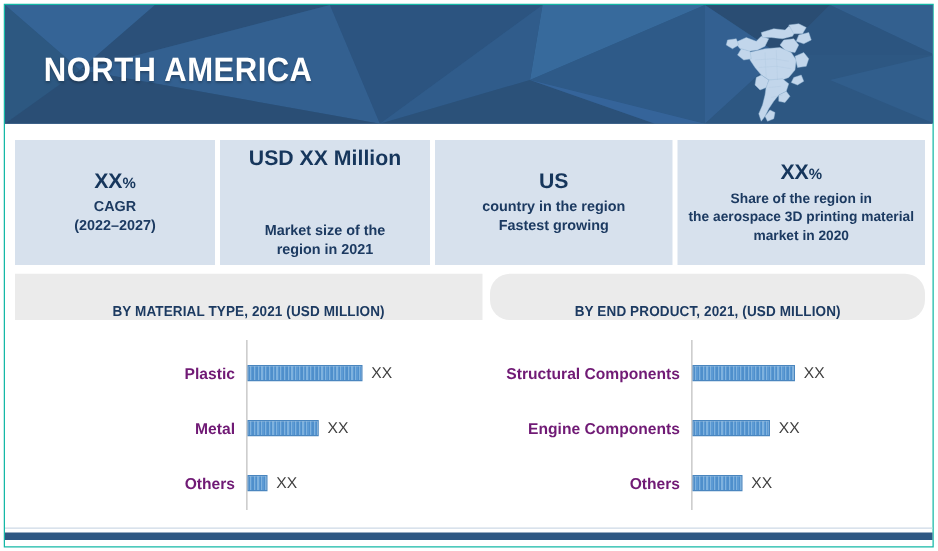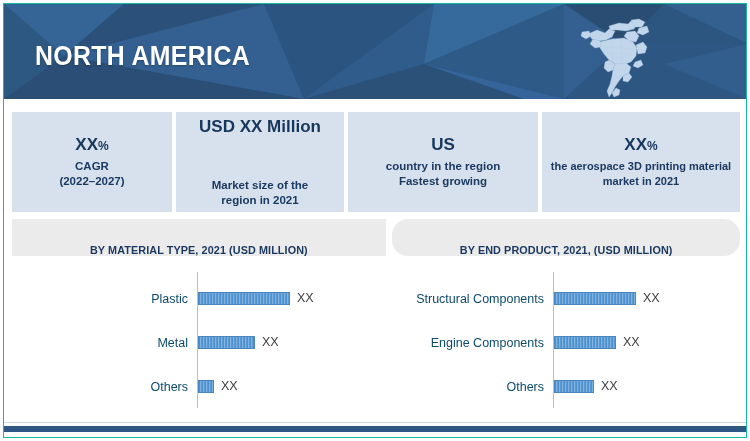--- a/index.html
+++ b/index.html
@@ -171,24 +171,25 @@
     align-items: center;
   }
   .bar-row.r1 { top: 20px; }
   .bar-row.r2 { top: 64px; }
   .bar-row.r3 { top: 108px; }
 
   .cat-label {
     position: absolute;
     text-align: right;
     font-size: 12.5px;
-    color: #0c4a6e;
+    color: #701a75;
     white-space: nowrap;
     line-height: 26px;
     height: 26px;
+    font-weight: bold;
   }
   .chart.left .cat-label  { left: 0;  width: 176px; }
   .chart.right .cat-label { left: 0;  width: 152px; }
 
   .bar {
     position: absolute;
     height: 13px;
     top: 6px;
     background:
       repeating-linear-gradient(
@@ -325,22 +326,23 @@
           <span class="dl">country in the region</span>
           <span class="dl">Fastest growing</span>
         </div>
       </div>
 
       <div class="stat-card c4">
         <div class="stat-value">
           <span>XX</span><span class="pct">%</span>
         </div>
         <div class="stat-desc">
+          <span class="dl">Share of the region in</span>
           <span class="dl">the  aerospace 3D printing material</span>
-          <span class="dl">market in 2021</span>
+          <span class="dl">market in 2020</span>
         </div>
       </div>
     </div>
 
     <div class="band left">
       <span class="band-text">BY MATERIAL TYPE, 2021 (USD MILLION)</span>
     </div>
     <div class="band right">
       <span class="band-text">BY END PRODUCT, 2021, (USD MILLION)</span>
     </div>

